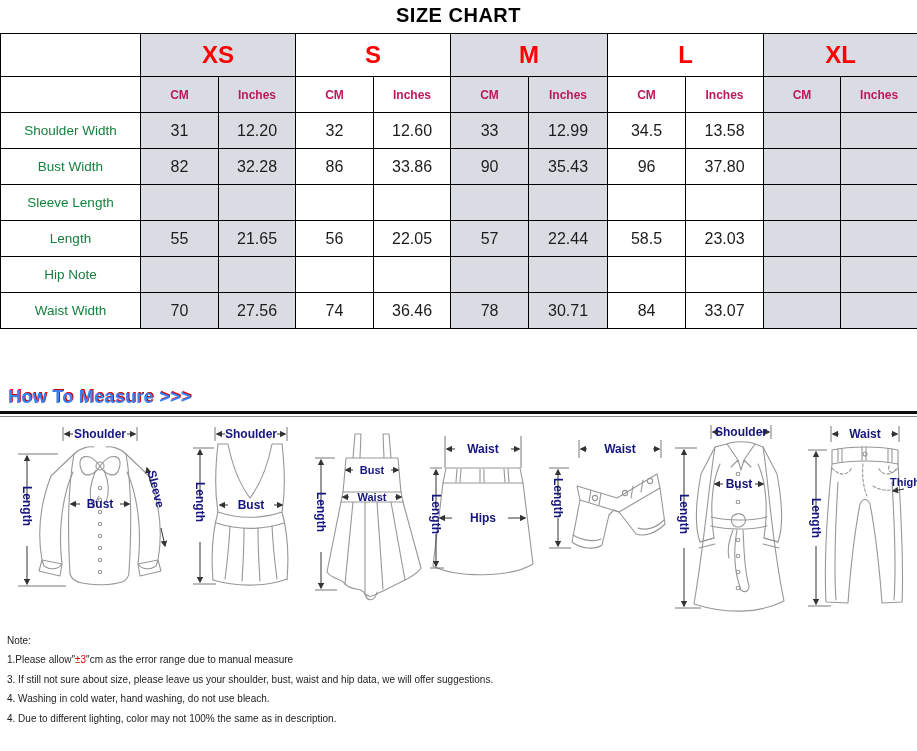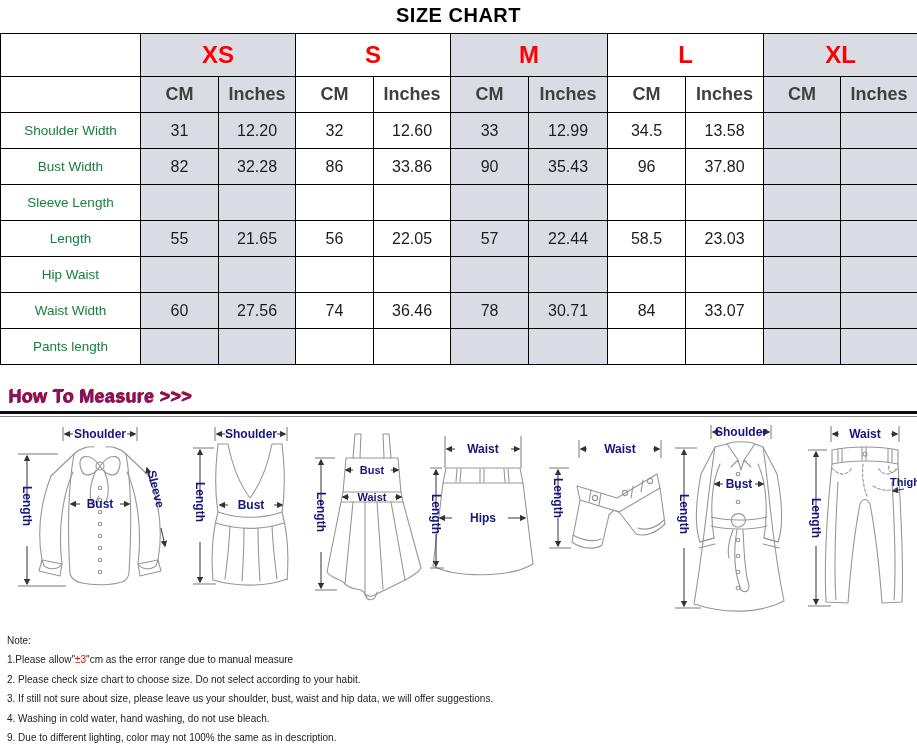--- a/index.html
+++ b/index.html
@@ -13,28 +13,28 @@
            font-size:20px; font-weight:bold; color:#000; letter-spacing:.5px; margin:0; }
 
   
   table.sizes { position:absolute; top:33px; left:0; width:917px;
                 border-collapse:collapse; table-layout:fixed; }
   table.sizes th, table.sizes td { border:1px solid #000; text-align:center;
                 vertical-align:middle; padding:0; overflow:hidden; background:#fff; }
   table.sizes .g { background:#d9dde3; }
   table.sizes tr.r-size th, table.sizes tr.r-size td { height:43px; }
   table.sizes th.size { font-size:24px; font-weight:bold; color:#ff0000; }
-  table.sizes tr.r-unit td { height:36px; font-size:18px; font-weight:bold; color:#404040; }
+  table.sizes tr.r-unit td { height:36px; font-size:12px; font-weight:bold; color:#be185d; }
   table.sizes tr.r-data td { height:36px; }
   table.sizes td.lab { font-size:13.5px; color:#15803d; }
   table.sizes td.val { font-size:16px; color:#1c1c1c; }
 
   
   .measure-heading { position:absolute; top:387px; left:8px; margin:0;
-      font-size:18px; font-weight:bold; color:#701a75;
+      font-size:18px; font-weight:bold; color:#3b82f6;
       text-shadow:1px -1px 0 #d40000; letter-spacing:.3px; }
   .divider { position:absolute; top:411px; left:0; width:917px; height:6px;
       border-top:3px solid #0d0d0d; border-bottom:1px solid #8a8a8a; }
 
   
   .figures { position:absolute; top:422px; left:8px; width:917px; height:210px;
       display:flex; justify-content:space-between; align-items:flex-start; padding:0 2px; }
   svg.fig { display:block; }
   svg .g1 { stroke:#979797; fill:none; stroke-width:1.1; stroke-linejoin:round; stroke-linecap:round; }
   svg .dsh { stroke-dasharray:3 2; }
@@ -138,55 +138,42 @@
           <td class="val">56</td>
           <td class="val">22.05</td>
           <td class="val g">57</td>
           <td class="val g">22.44</td>
           <td class="val">58.5</td>
           <td class="val">23.03</td>
           <td class="val g"></td>
           <td class="val g"></td>
         </tr>
         <tr class="r-data">
-          <td class="lab">Hip Waist</td>
+          <td class="lab">Hip Note</td>
           <td class="val g"></td>
           <td class="val g"></td>
           <td class="val"></td>
           <td class="val"></td>
           <td class="val g"></td>
           <td class="val g"></td>
           <td class="val"></td>
           <td class="val"></td>
           <td class="val g"></td>
           <td class="val g"></td>
         </tr>
         <tr class="r-data">
           <td class="lab">Waist Width</td>
-          <td class="val g">60</td>
+          <td class="val g">70</td>
           <td class="val g">27.56</td>
           <td class="val">74</td>
           <td class="val">36.46</td>
           <td class="val g">78</td>
           <td class="val g">30.71</td>
           <td class="val">84</td>
           <td class="val">33.07</td>
-          <td class="val g"></td>
-          <td class="val g"></td>
-        </tr>
-        <tr class="r-data">
-          <td class="lab">Pants length</td>
-          <td class="val g"></td>
-          <td class="val g"></td>
-          <td class="val"></td>
-          <td class="val"></td>
-          <td class="val g"></td>
-          <td class="val g"></td>
-          <td class="val"></td>
-          <td class="val"></td>
           <td class="val g"></td>
           <td class="val g"></td>
         </tr>
       </tbody>
     </table>
 
   <h2 class="measure-heading">How To Measure &gt;&gt;&gt;</h2>
   <div class="divider"></div>
 
   <div class="figures">
@@ -372,20 +359,19 @@
       <line class="m" x1="11" y1="124" x2="11" y2="182" marker-end="url(#ah)"></line>
       <text x="7" y="96" transform="rotate(90 7 96)" text-anchor="start">Length</text>
     </svg>
 
   </div>
 
   <div class="notes">
     <div>Note:</div>
     <div>
         <div><span>1.Please allow"</span><span class="red">±3</span><span>"cm as the error range due to manual measure</span></div>
-        <div><span>2. Please check size chart to choose size. Do not select according to your habit.</span></div>
         <div><span>3. If still not sure about size, please leave us your shoulder, bust, waist and hip data, we will offer suggestions.</span></div>
         <div><span>4. Washing in cold water, hand washing, do not use bleach.</span></div>
-        <div><span>9. Due to different lighting, color may not 100% the same as in description.</span></div>
+        <div><span>4. Due to different lighting, color may not 100% the same as in description.</span></div>
       </div>
   </div>
 
 </div>
 
 </body></html>

